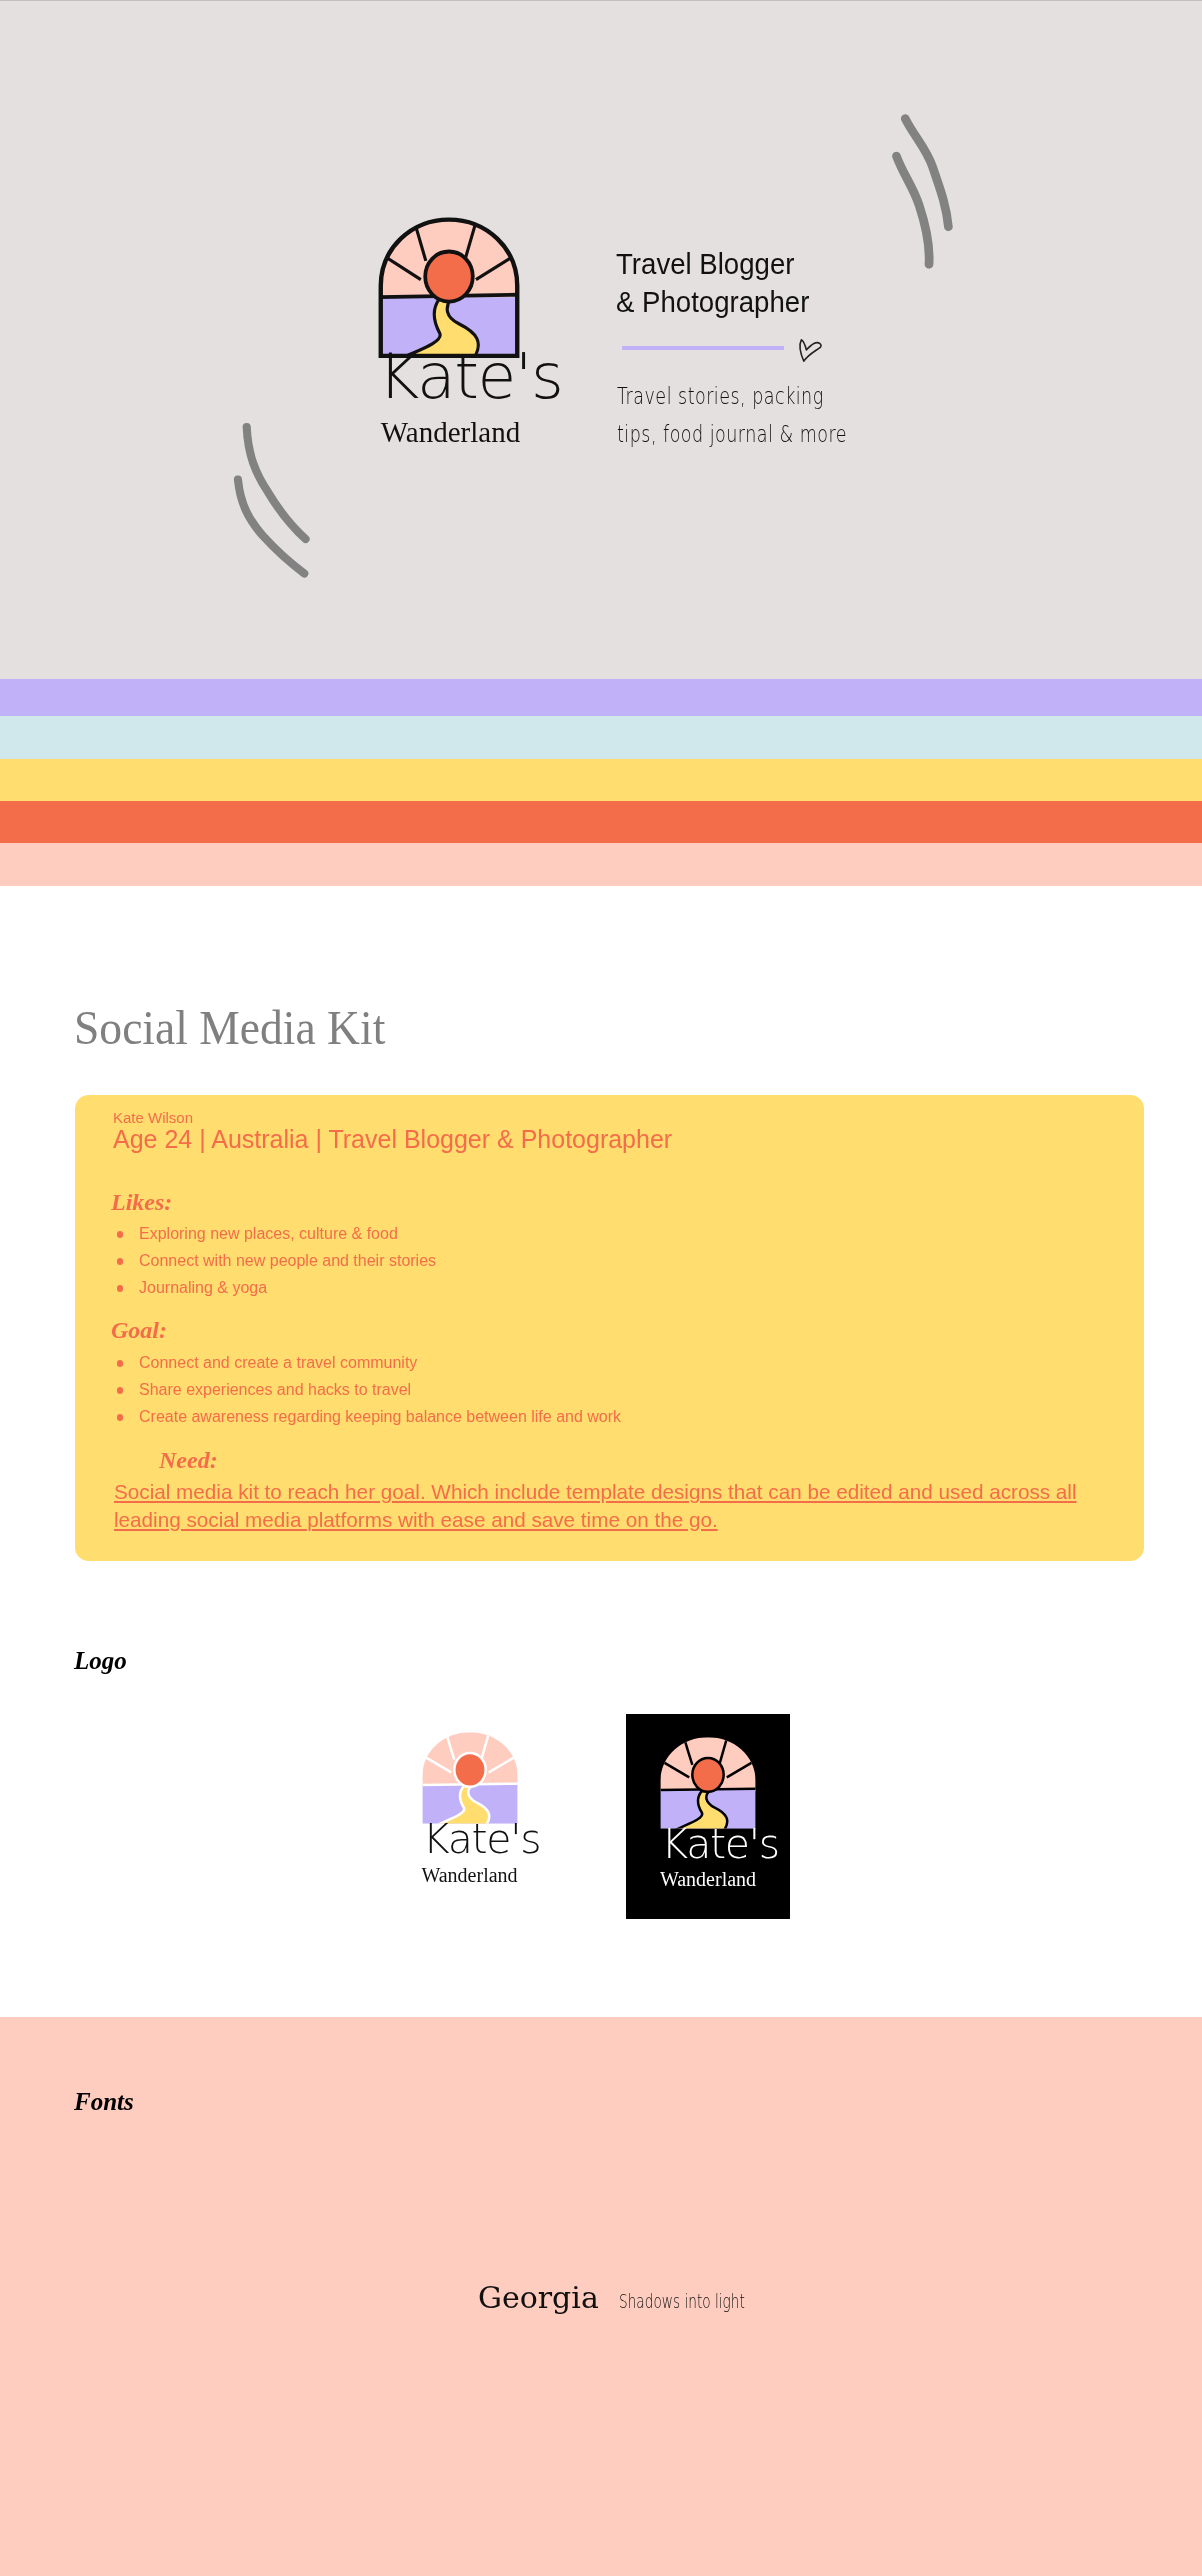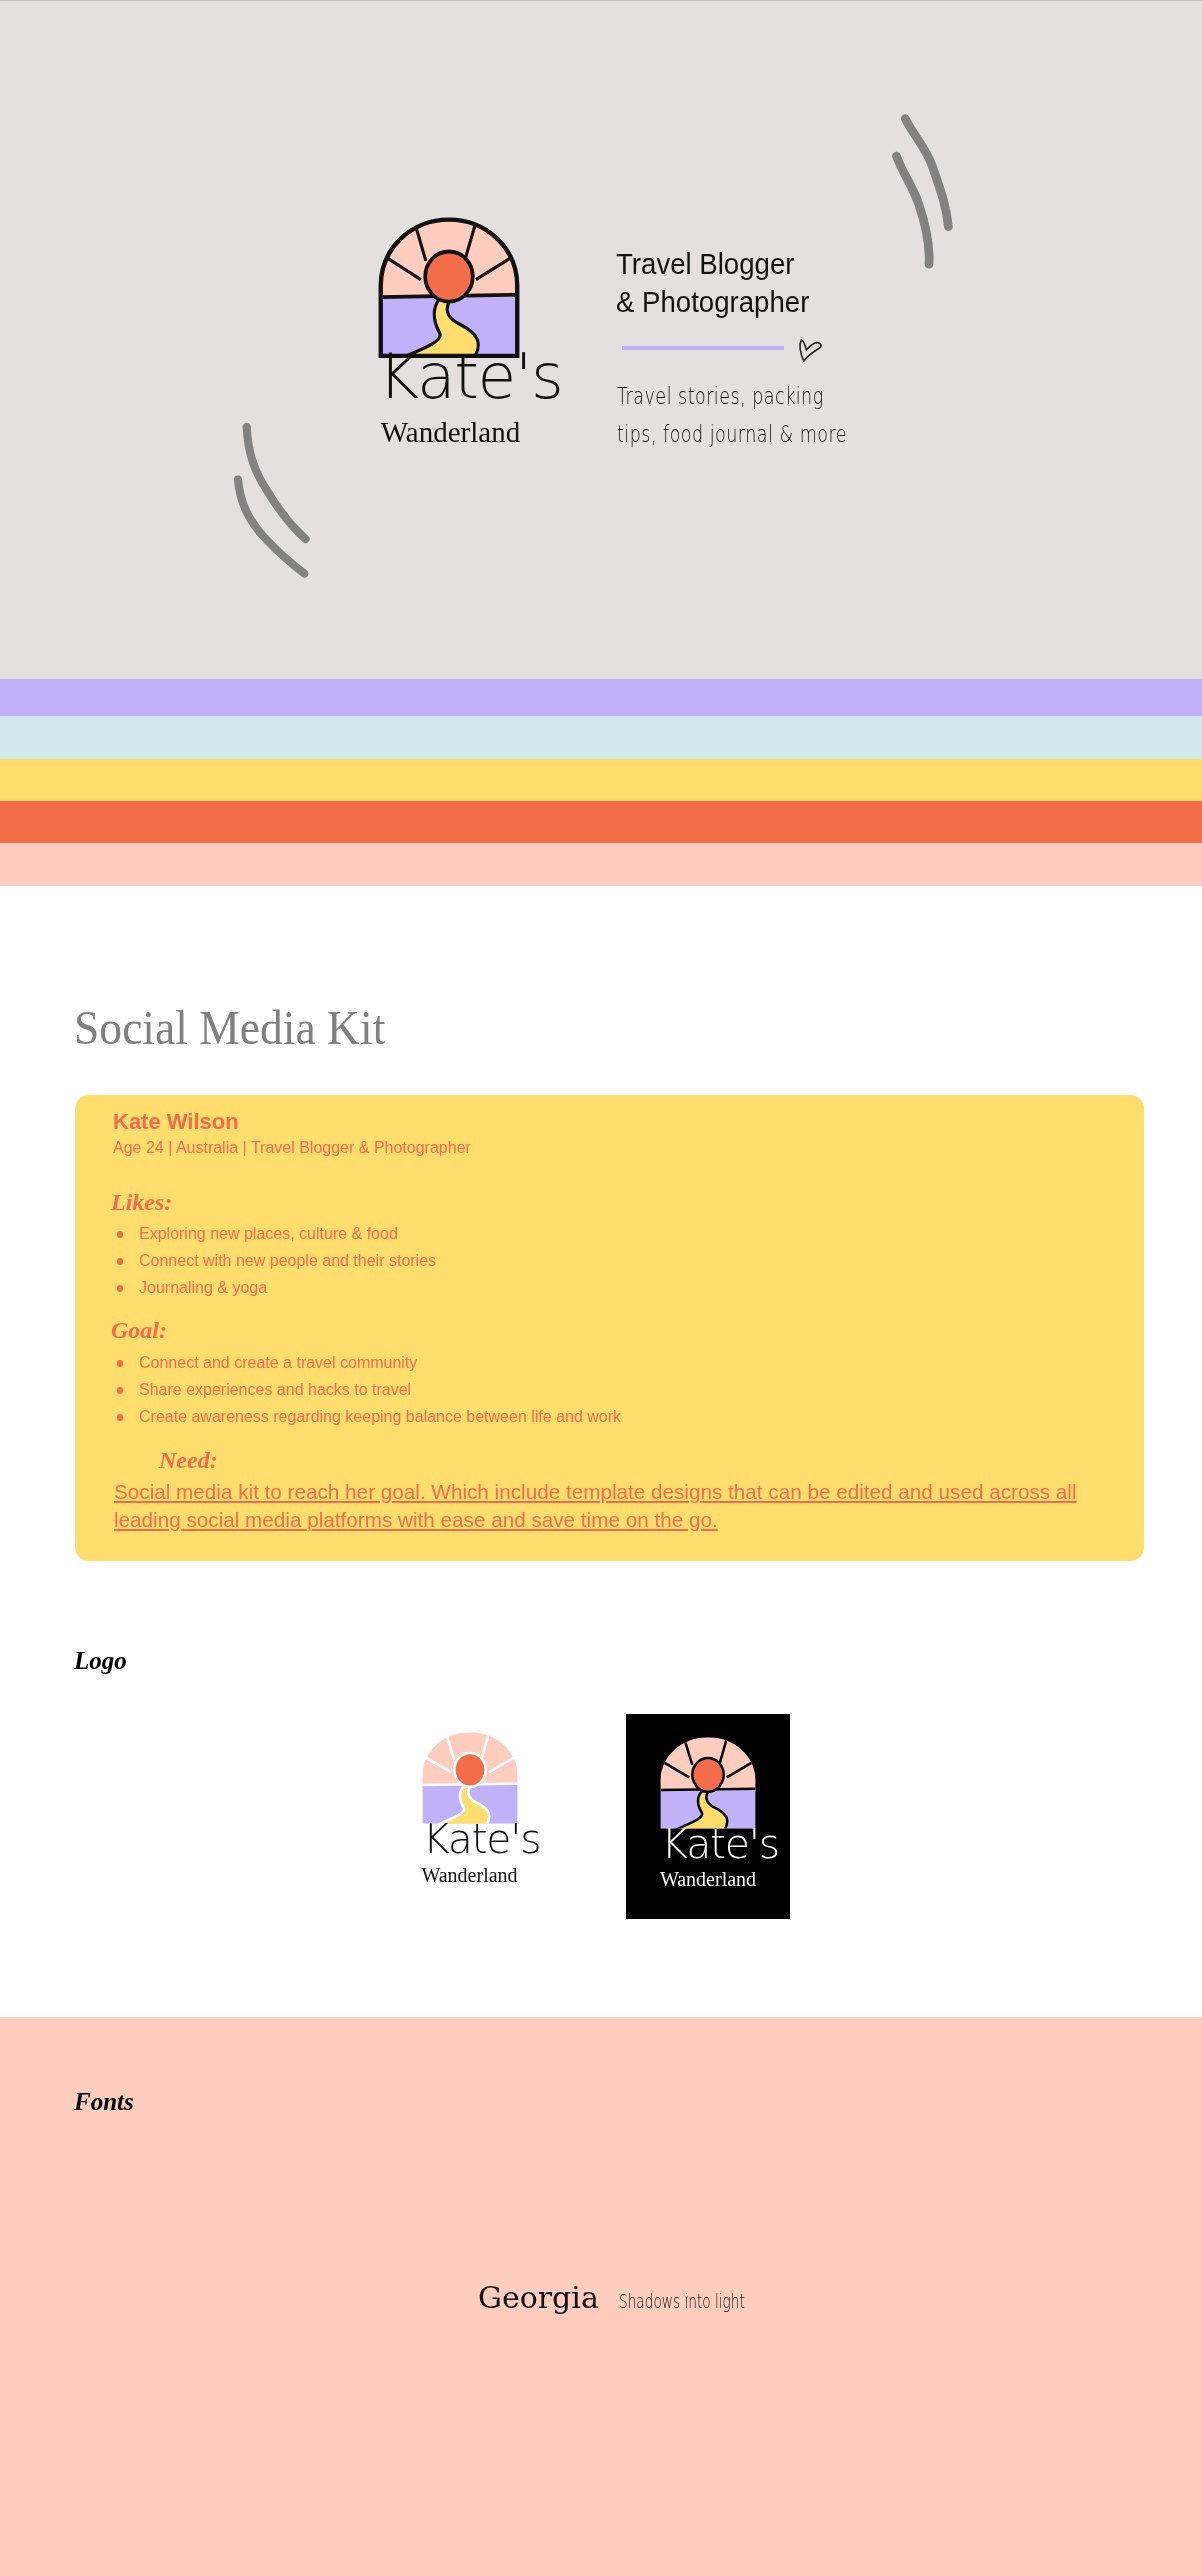--- a/index.html
+++ b/index.html
@@ -15,22 +15,22 @@
   .kates-text { position: absolute; left: 0; width: 100%; text-align: center; font-family: "DejaVu Sans", sans-serif; font-weight: 300; letter-spacing: -1.3px; margin-left: 12px; }
   .wander-text { position: absolute; left: 0; width: 100%; text-align: center; font-family: "Liberation Serif", serif; }
 
   .tagline-title { position: absolute; left: 616px; top: 244px; font-family: "Liberation Sans", sans-serif; font-size: 30px; line-height: 38px; color: #111; font-weight: 400; transform: scaleX(0.92); transform-origin: left top; }
   .tagline-line { position: absolute; left: 622px; top: 345px; width: 162px; height: 4.4px; background: #c0b1f8; }
   .tagline-sub { position: absolute; left: 617px; top: 376px; font-family: "DejaVu Sans", sans-serif; font-size: 22.5px; line-height: 38px; color: #111; font-weight: 300; transform: scaleX(0.78); transform-origin: left top; letter-spacing: 0.6px; }
 
   .section-title { position: absolute; left: 74px; top: 999px; font-family: "Liberation Serif", serif; font-size: 49px; color: #808080; font-weight: 400; transform: scaleX(0.93); transform-origin: left top; }
 
   .persona-card { position: absolute; left: 75px; top: 1095px; width: 1069px; height: 466px; background: #ffdd6e; border-radius: 13.8px; color: #f46d4b; }
-  .persona-name { position: absolute; left: 38px; top: 13.8px; font-size: 22px; font-weight: 700; }
-  .persona-meta { position: absolute; left: 38px; top: 44px; font-size: 16px; font-weight: 400; }
+  .persona-name { position: absolute; left: 38px; top: 13.8px; font-size: 15px; font-weight: 400; }
+  .persona-meta { position: absolute; left: 38px; top: 30px; font-size: 25px; font-weight: 400; }
   .persona-heading { position: absolute; left: 36px; font-family: "Liberation Serif", serif; font-style: italic; font-weight: 700; font-size: 24px; }
   .persona-list { position: absolute; left: 38px; list-style: none; }
   .persona-list li { position: relative; padding-left: 26px; font-size: 16px; line-height: 27px; }
   .persona-list li::before { content: ""; position: absolute; left: 3.8px; top: 11.3px; width: 6.3px; height: 6.3px; border-radius: 50%; background: #f46d4b; }
   .persona-para { position: absolute; left: 39px; width: 1014px; font-size: 20.7px; line-height: 27.6px; }
 
   .logo-label { position: absolute; left: 74px; top: 1647px; font-family: "Liberation Serif", serif; font-style: italic; font-weight: 700; font-size: 25px; color: #000000; }
 
   .fonts-section { position: absolute; left: 0; top: 2017px; width: 1202px; height: 559px; background: #ffcdbf; }
   .fonts-label { position: absolute; left: 74px; top: 50px; font-family: "Liberation Serif", serif; font-style: italic; font-weight: 700; font-size: 25px; color: #000; margin-top: 21px; }

